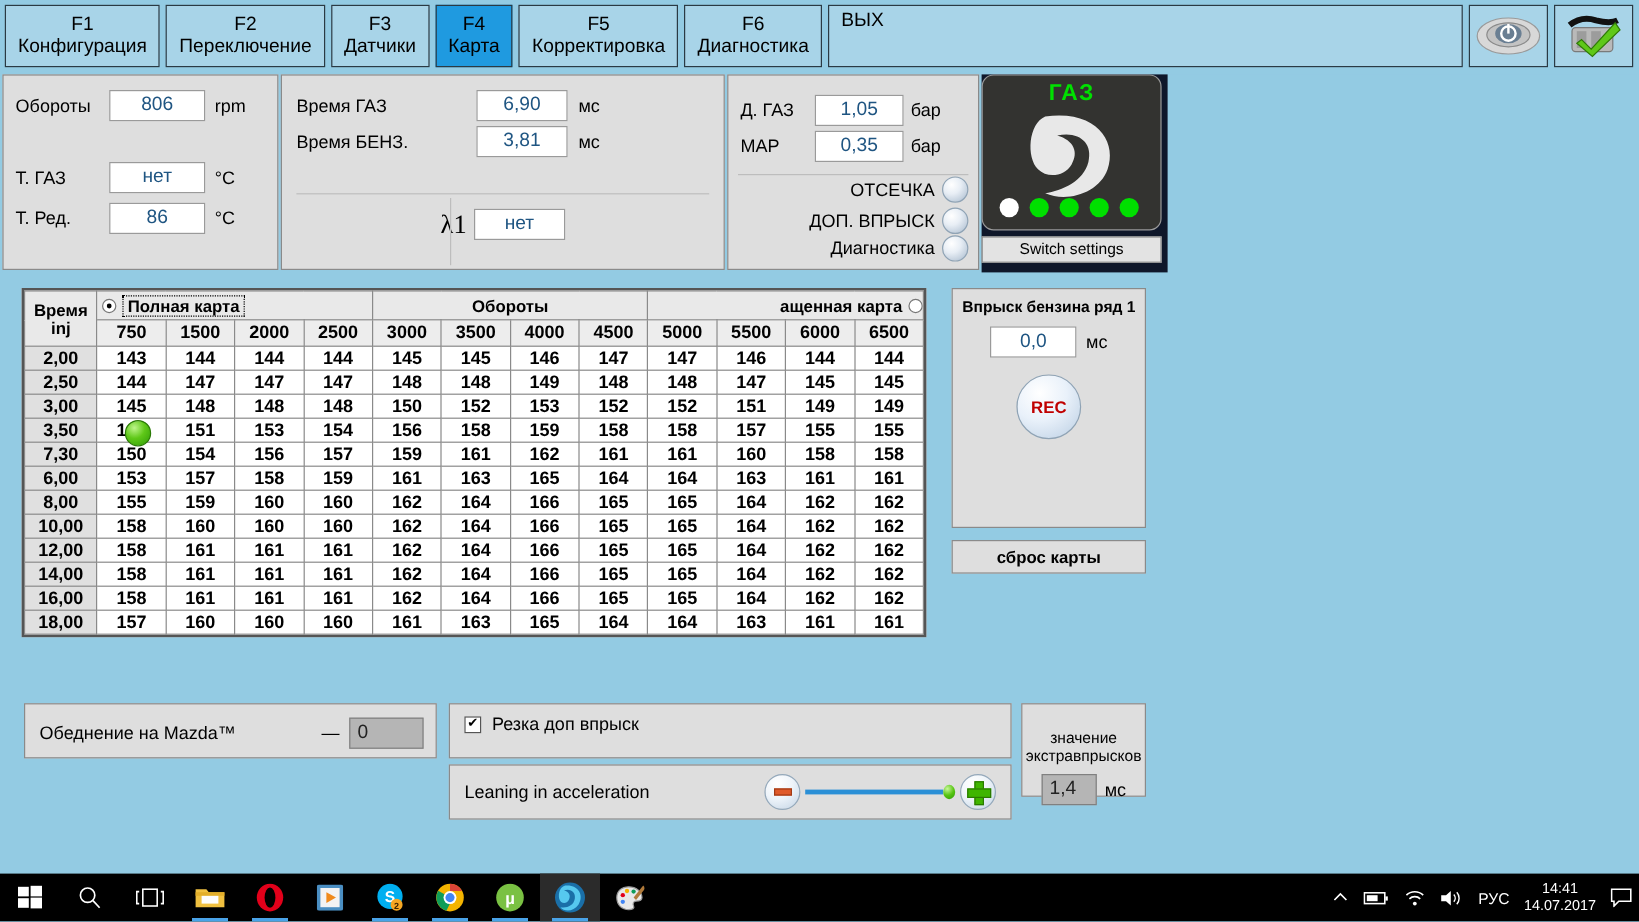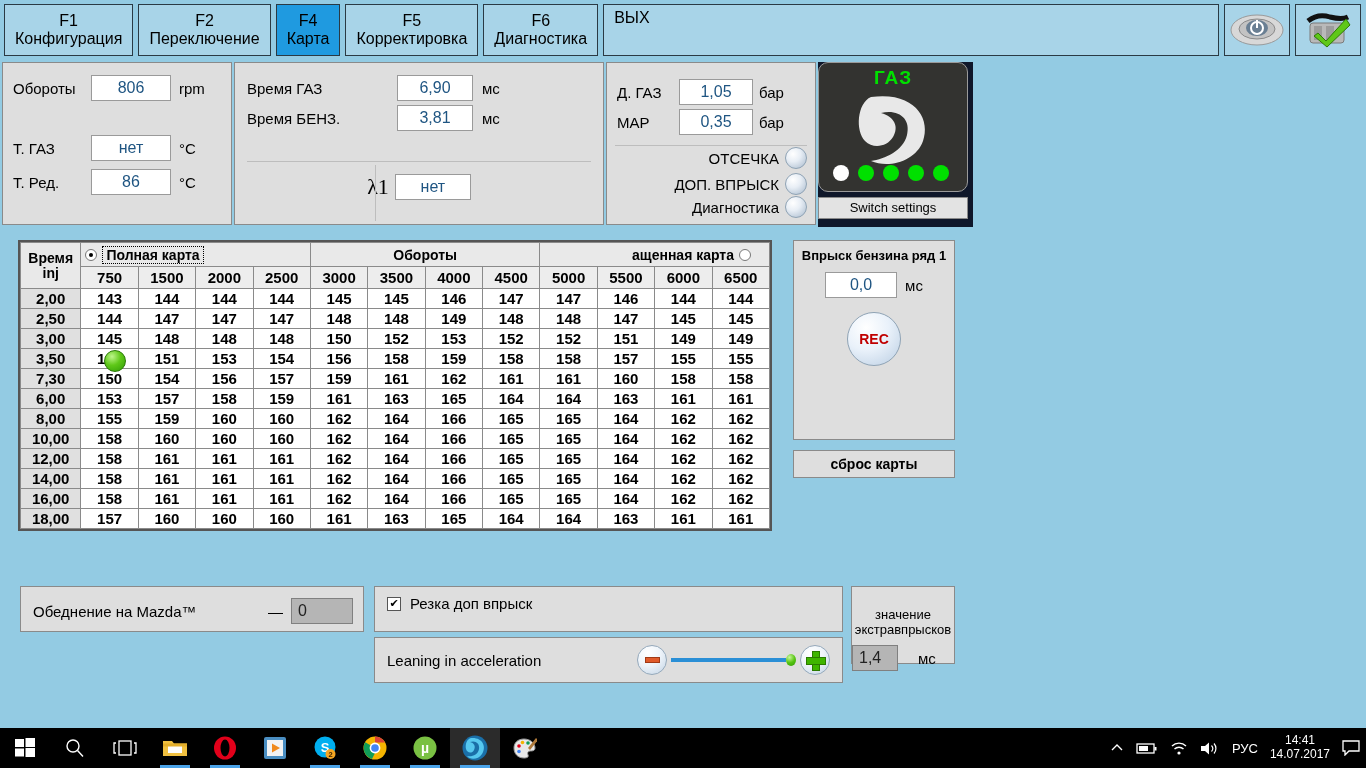--- a/index.html
+++ b/index.html
@@ -200,20 +200,24 @@
 <div id="app">
 
   <div class="tabbar">
     <div class="tab">
       <div class="fk">F1</div>
       <div class="nm">Конфигурация</div>
     </div>
     <div class="tab">
       <div class="fk">F2</div>
       <div class="nm">Переключение</div>
+    </div>
+    <div class="tab">
+      <div class="fk">F3</div>
+      <div class="nm">Датчики</div>
     </div>
     <div class="tab sel">
       <div class="fk">F4</div>
       <div class="nm">Карта</div>
     </div>
     <div class="tab">
       <div class="fk">F5</div>
       <div class="nm">Корректировка</div>
     </div>
     <div class="tab">
@@ -334,21 +338,21 @@
           <div>Время</div>
           <div>inj</div>
         </td>
         <td colspan="4" style="text-align:left; padding-left:4px;">
           <span class="radio-wrap">
             <span class="radio on"></span>
             <span class="focusrect">Полная карта</span>
           </span>
         </td>
         <td colspan="4">Обороты</td>
-        <td colspan="4" style="text-align:right; padding-right:18px; overflow:hidden;">
+        <td colspan="4" style="text-align:right; padding-right:0; overflow:hidden;">
           <span class="radio-wrap" style="justify-content:flex-end;">
             <span>ащенная карта</span>
             <span class="radio"></span>
           </span>
         </td>
       </tr>
       <tr class="hdr-rpm">
         <td>750</td>
         <td>1500</td>
         <td>2000</td>
@@ -586,21 +590,21 @@
       </span>
       <span class="circbtn">
         <span class="plus-g"></span>
       </span>
     </div>
   </div>
 
   <div class="bbox box-extra">
     <div style="font-size:13px; padding-top:20px;">значение</div>
     <div style="font-size:13px;">экстравпрысков</div>
-    <div class="row" style="margin-top:8px;gap:13px;">
+    <div class="row" style="justify-content:center; margin-top:8px;">
       <span class="fld disabled" style="width:46px">1,4</span>
       <span class="unit" style="margin-left:7px">мс</span>
     </div>
   </div>
 
   <div class="taskbar">
     <div class="tb-item">
       <svg width="20" height="20" viewBox="0 0 20 20">
         <rect x="0" y="1" width="9" height="8" fill="#fff"></rect>
           <rect x="10.5" y="0" width="9.5" height="9" fill="#fff"></rect>

